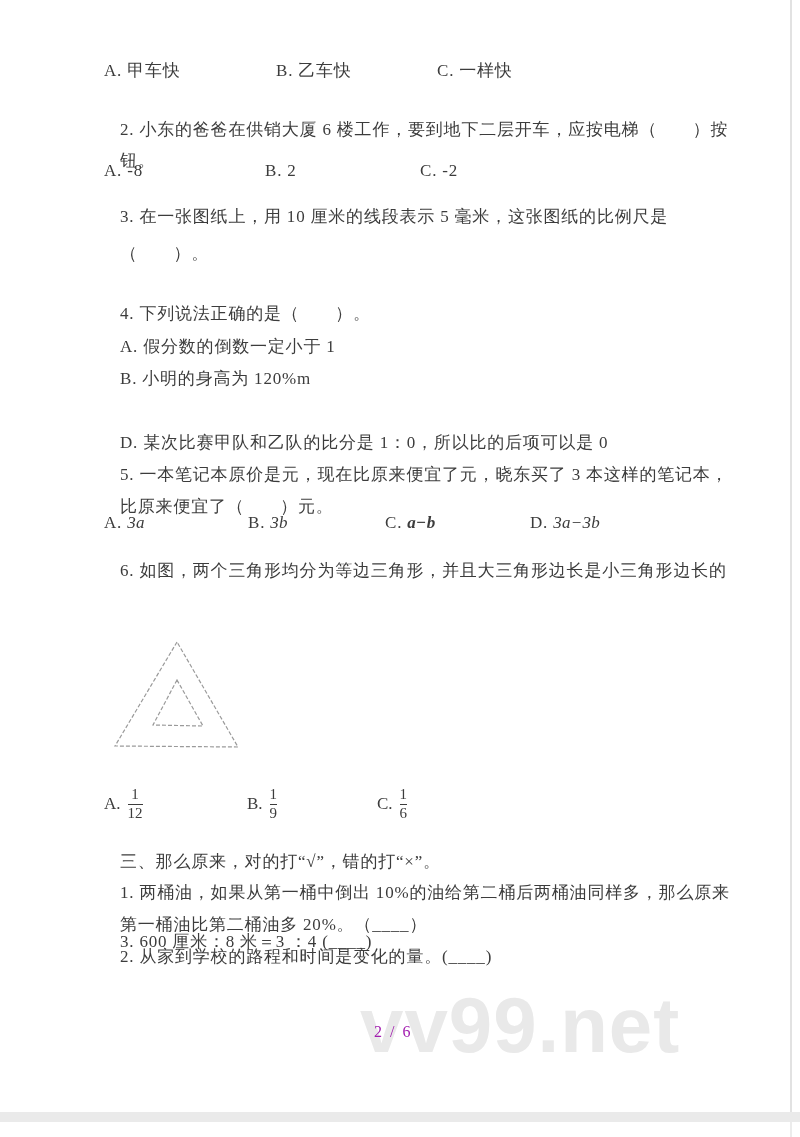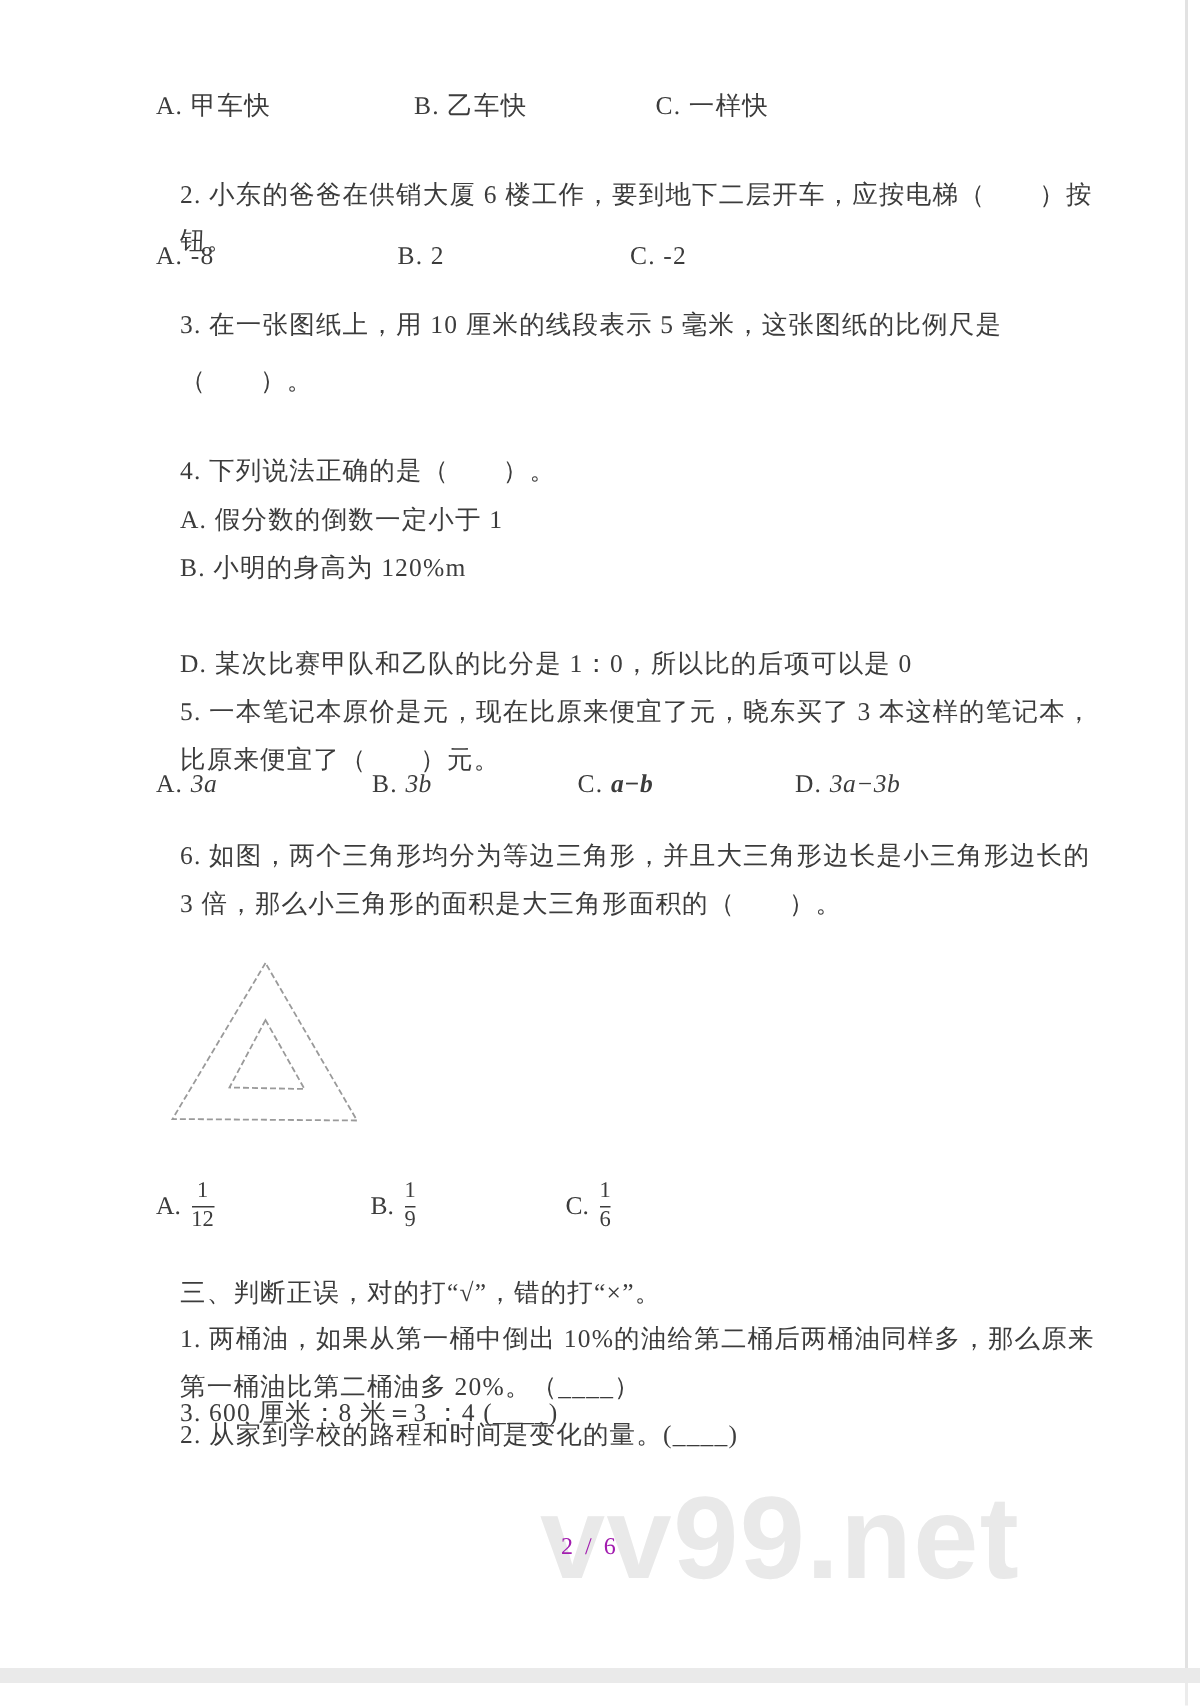--- a/index.html
+++ b/index.html
@@ -77,21 +77,20 @@
   <p class="ln" style="left:104px;top:443px">5. 一本笔记本原价是元，现在比原来便宜了元，晓东买了 3 本这样的笔记本，</p>
   <p class="ln" style="left:104px;top:475px">比原来便宜了（　　）元。</p>
   <div class="row" style="top:507px">
     <span class="opt" style="left:104px"><span>A.</span> <span class="math">3a</span></span>
     <span class="opt" style="left:248px"><span>B.</span> <span class="math">3b</span></span>
     <span class="opt" style="left:385px"><span>C.</span> <span class="math bold">a−b</span></span>
     <span class="opt" style="left:530px"><span>D.</span> <span class="math">3a−3b</span></span>
   </div>
 
   <p class="ln" style="left:104px;top:539px">6. 如图，两个三角形均分为等边三角形，并且大三角形边长是小三角形边长的</p>
-  <p class="ln" style="left:104px;top:571px">3 倍，那么小三角形的面积是大三角形面积的（　　）。</p>
 
   <svg class="figure-svg" width="140" height="118" viewBox="0 0 140 118">
     <polygon points="71,6 9,110 132,111" fill="none" stroke="#9a9a9a" stroke-width="1.2" stroke-dasharray="4 2"></polygon>
     <polygon points="71,44 47,89 97,90" fill="none" stroke="#9a9a9a" stroke-width="1.2" stroke-dasharray="4 2"></polygon>
   </svg>
 
   <div class="frow">
     <span class="fopt" style="left:104px">
       <span>A.</span>
       <span class="frac">
@@ -111,21 +110,21 @@
     <span class="fopt" style="left:377px">
       <span>C.</span>
       <span class="frac">
         <span class="fnum">1</span>
         <span class="fbar"></span>
         <span class="fden">6</span>
       </span>
     </span>
   </div>
 
-  <p class="ln" style="left:104px;top:830px">三、判断正误，对的打“√”，错的打“×”。</p>
+  <p class="ln" style="left:104px;top:830px">三、那么原来，对的打“√”，错的打“×”。</p>
   <p class="ln" style="left:104px;top:861px">1. 两桶油，如果从第一桶中倒出 10%的油给第二桶后两桶油同样多，那么原来</p>
   <p class="ln" style="left:104px;top:893px">第一桶油比第二桶油多 20%。（____）</p>
   <p class="ln" style="left:104px;top:925px">2. 从家到学校的路程和时间是变化的量。(____)</p>
   <p class="ln" style="left:104px;top:910px">3. 600 厘米：8 米＝3 ：4 (____)</p>
 
   <div class="pageno">2 / 6</div>
 
   <div class="page-edge-right"></div>
   <div class="divider-band"></div>
   <div class="page-edge-right-next"></div>

